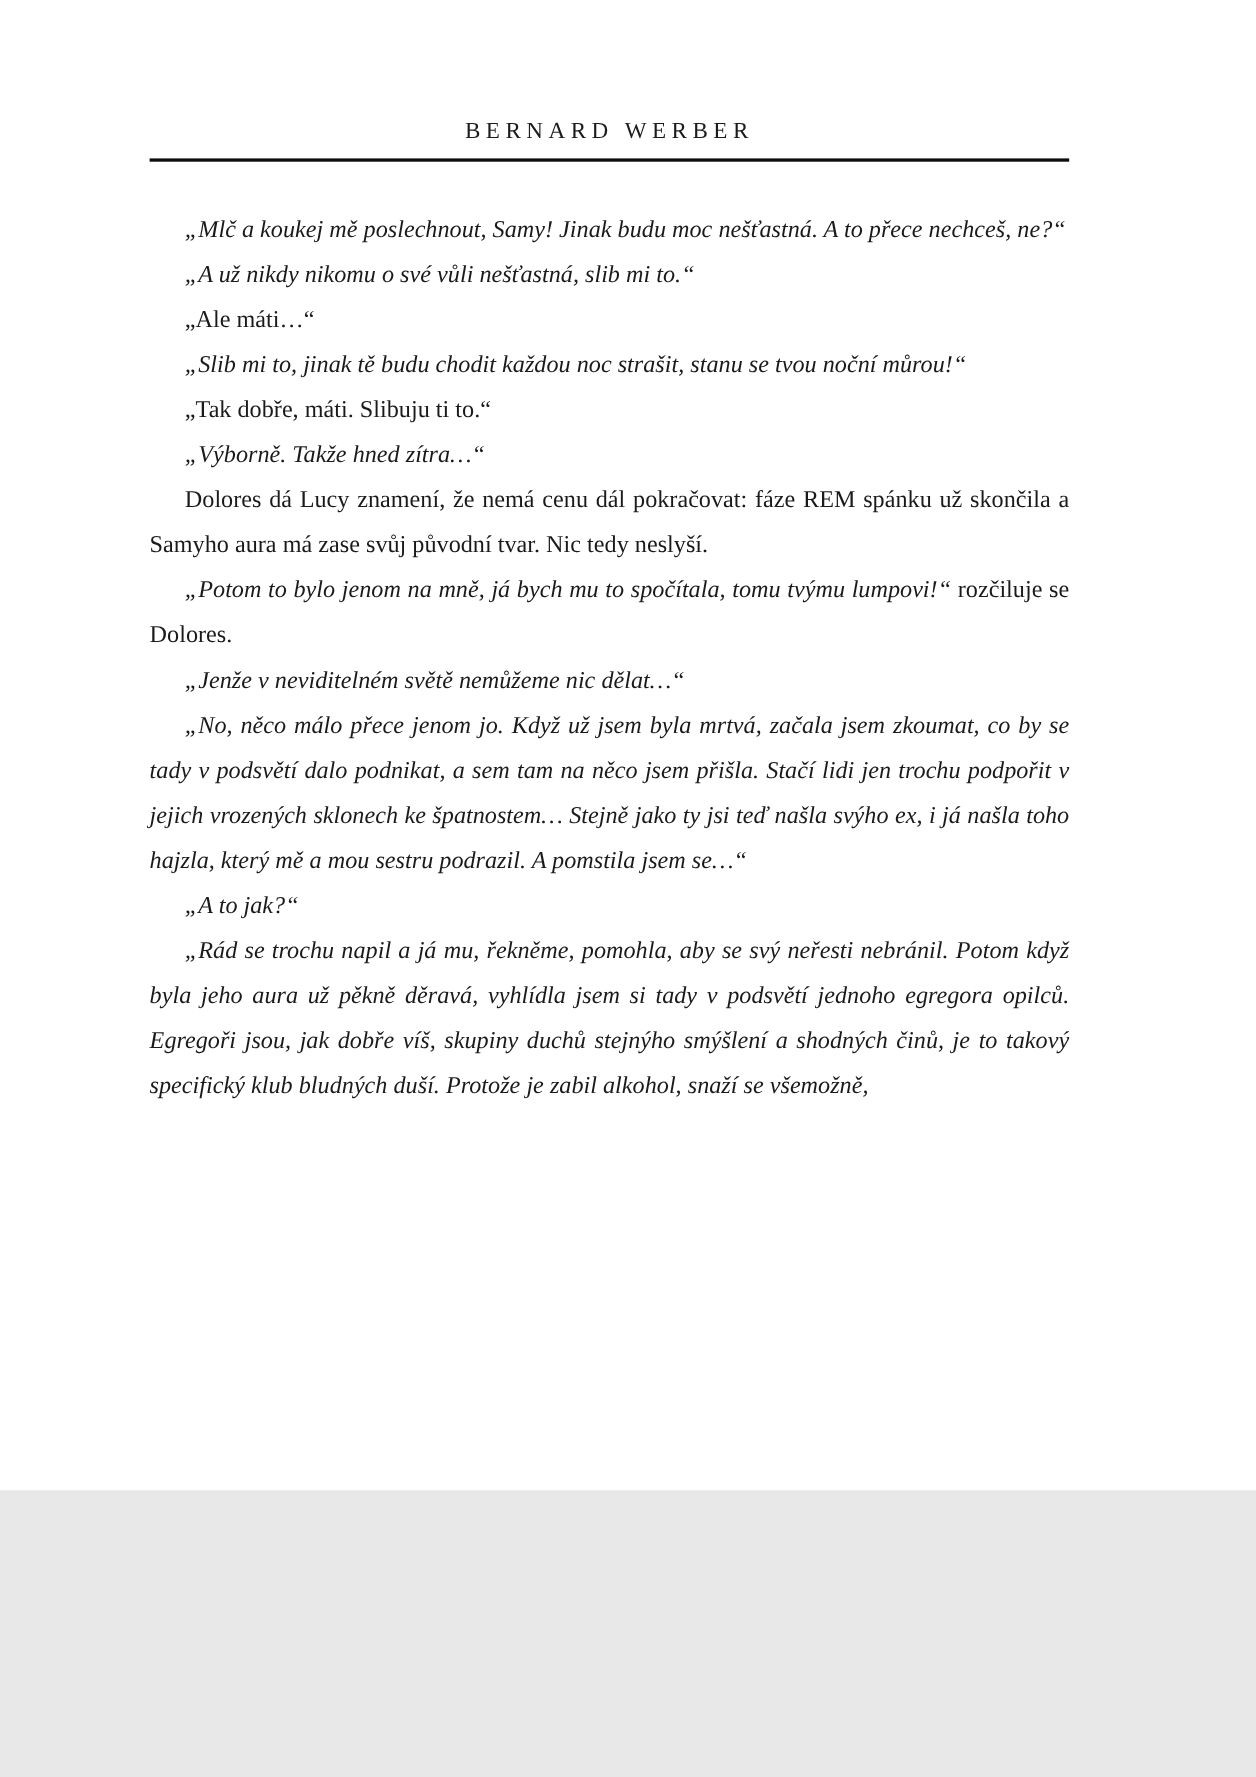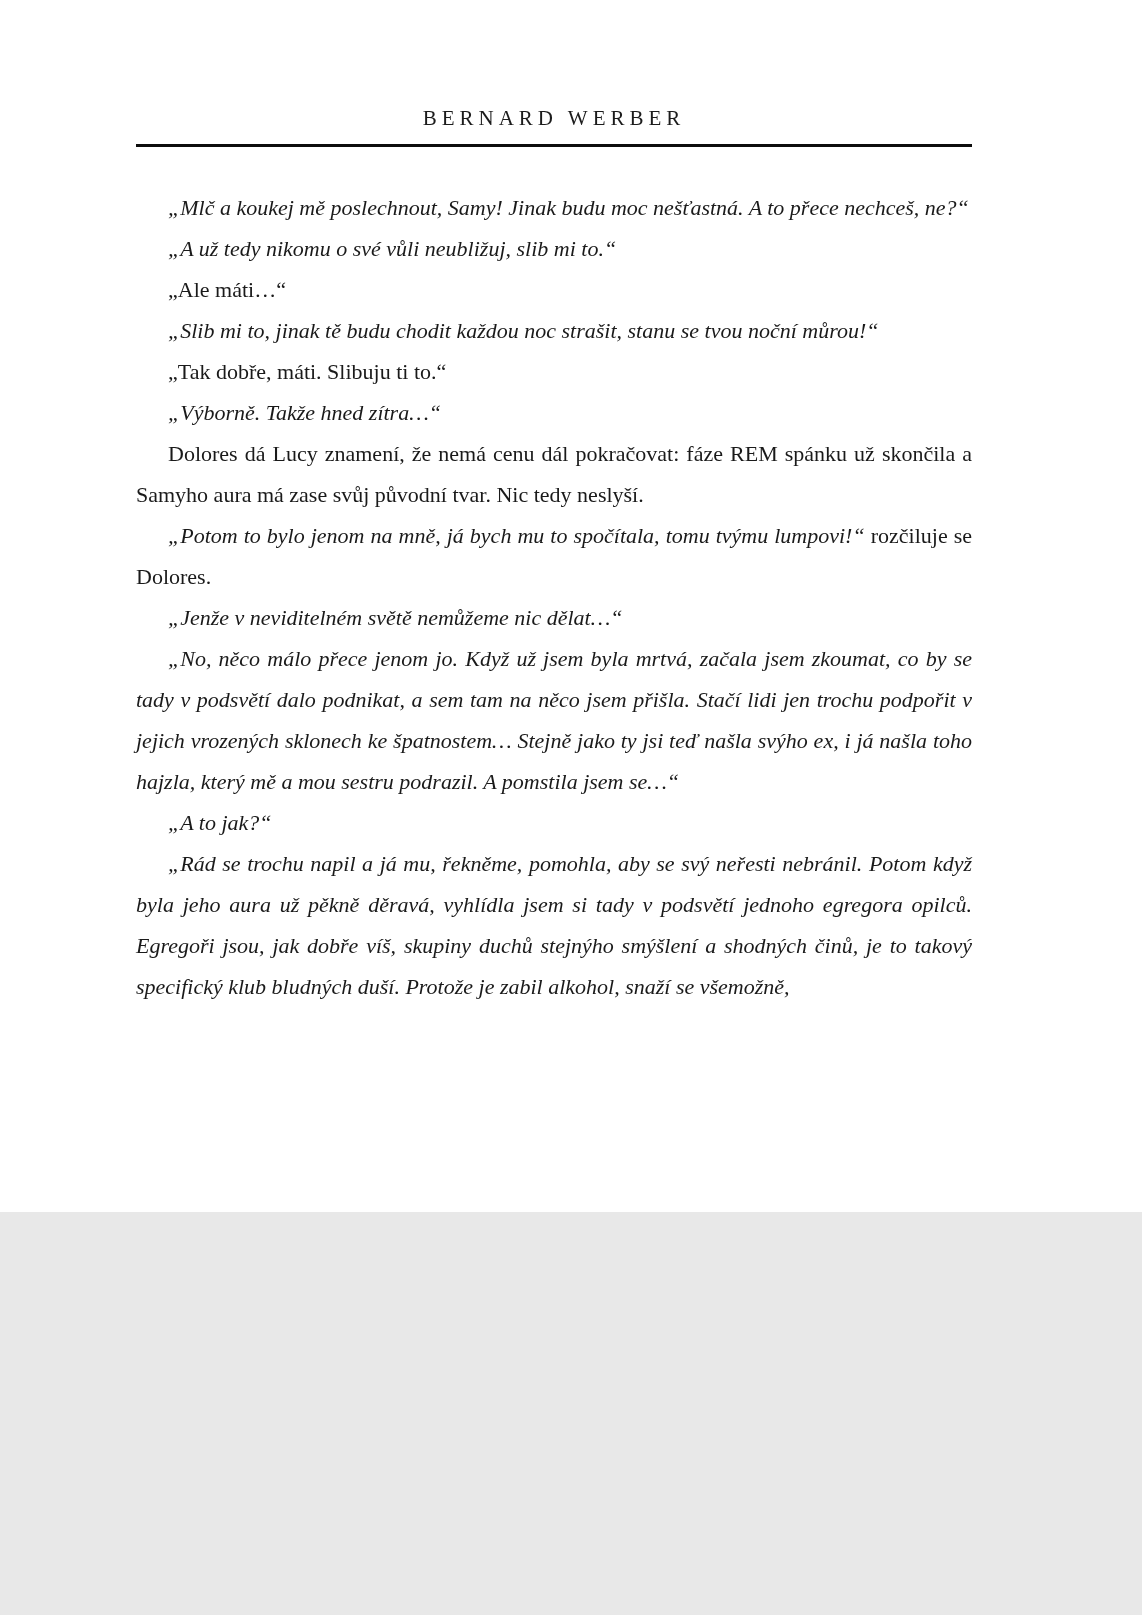--- a/index.html
+++ b/index.html
@@ -3,21 +3,21 @@
 <meta charset="utf-8">
 <style>
   html, body {
     margin: 0;
     padding: 0;
     background: #e8e8e8;
   }
   .page {
     position: relative;
     width: 1142px;
-    height: 1212px;
+    height: 1355px;
     margin: 0 auto;
     background: #ffffff;
     font-family: "Liberation Serif", "DejaVu Serif", serif;
     color: #161616;
     overflow: hidden;
   }
   .content {
     position: absolute;
     left: 136px;
     top: 106px;
@@ -70,21 +70,21 @@
 </style>
 </head>
 <body>
 
 <div class="page">
   <div class="content">
     <h1 class="running-head">BERNARD WERBER</h1>
     <hr class="head-rule">
     <div class="text-block">
         <p class="para italic">„Mlč a koukej mě poslechnout, Samy! Jinak budu moc nešťastná. A to přece nechceš, ne?“</p>
-        <p class="para italic">„A už tedy nikomu o své vůli neubližuj, slib mi to.“</p>
+        <p class="para italic">„A už nikdy nikomu o své vůli nešťastná, slib mi to.“</p>
         <p class="para">„Ale máti…“</p>
         <p class="para italic">„Slib mi to, jinak tě budu chodit každou noc strašit, stanu se tvou noční můrou!“</p>
         <p class="para">„Tak dobře, máti. Slibuju ti to.“</p>
         <p class="para italic">„Výborně. Takže hned zítra…“</p>
         <p class="para">Dolores dá Lucy znamení, že nemá cenu dál pokračovat: fáze REM spánku už skončila a Samyho aura má zase svůj původní tvar. Nic tedy neslyší.</p>
         <p class="para"><span class="italic">„Potom to bylo jenom na mně, já bych mu to spočítala, tomu tvýmu lumpovi!“</span> <span class="roman">rozčiluje se Dolores.</span></p>
         <p class="para italic">„Jenže v neviditelném světě nemůžeme nic dělat…“</p>
         <p class="para italic">„No, něco málo přece jenom jo. Když už jsem byla mrtvá, začala jsem zkoumat, co by se tady v podsvětí dalo podnikat, a sem tam na něco jsem přišla. Stačí lidi jen trochu podpořit v jejich vrozených sklonech ke špatnostem… Stejně jako ty jsi teď našla svýho ex, i já našla toho hajzla, který mě a mou sestru podrazil. A pomstila jsem se…“</p>
         <p class="para italic">„A to jak?“</p>
         <p class="para italic">„Rád se trochu napil a já mu, řekněme, pomohla, aby se svý neřesti nebránil. Potom když byla jeho aura už pěkně děravá, vyhlídla jsem si tady v podsvětí jednoho egregora opilců. Egregoři jsou, jak dobře víš, skupiny duchů stejnýho smýšlení a shodných činů, je to takový specifický klub bludných duší. Protože je zabil alkohol, snaží se všemožně,</p>

